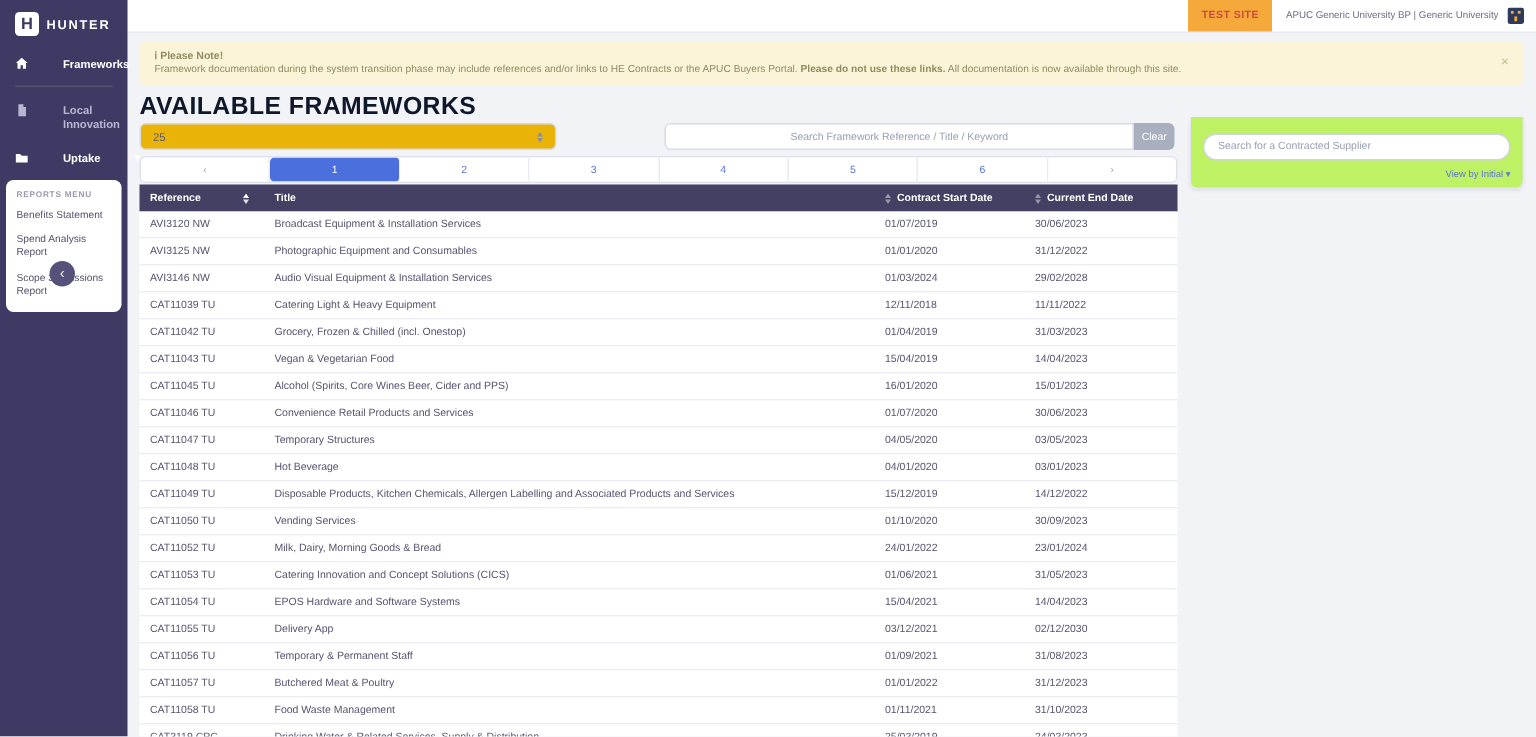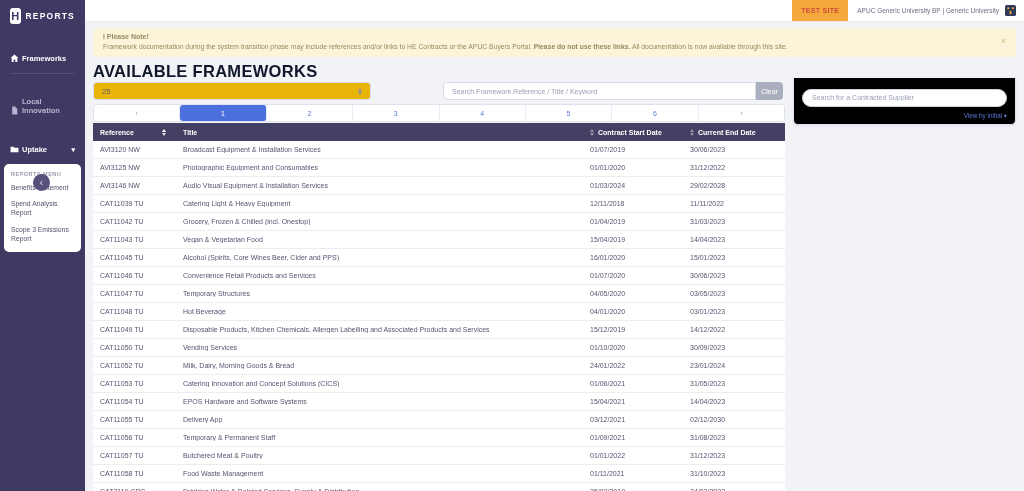--- a/index.html
+++ b/index.html
@@ -5,22 +5,22 @@
   * { margin:0; padding:0; box-sizing:border-box; }
   html,body { width:1024px; height:491px; overflow:hidden; }
   body { font-family:"Liberation Sans", sans-serif; background:#F2F3F7; position:relative; }
 
   
   #sidebar { position:absolute; left:0; top:0; width:85px; height:491px; background:#3E3A63; z-index:5; }
   .logo-row { display:flex; align-items:center; gap:5px; padding:8px 10px 7px; cursor:pointer; }
   .logo-box { width:16px; height:16px; background:#fff; border-radius:3px; color:#3E3A63; font-weight:bold;
               font-size:11px; display:flex; align-items:center; justify-content:center; }
   .logo-text { color:#fff; font-weight:bold; font-size:8.5px; letter-spacing:1.2px; }
-  .nav-item { display:flex; align-items:flex-end; gap:3px; padding:7px 10px; font-size:7.5px; font-weight:bold;
-              color:#B9B5D2; cursor:pointer;margin-top:16px; }
+  .nav-item { display:flex; align-items:flex-start; gap:23px; padding:7px 10px; font-size:7.5px; font-weight:bold;
+              color:#B9B5D2; cursor:pointer; }
   .nav-item.active { color:#fff; }
   .nav-item .icon { display:flex; }
   .nav-item .icon svg { width:9px; height:9px; fill:currentColor; display:block; }
   .nav-divider { height:1px; background:#53506F; margin:3px 10px 4px; }
   .nav-chevron { margin-left:auto; font-size:7px; }
   .reports-card { background:#fff; border-radius:5px; margin:3px 4px 0; padding:7px 7px 2px; }
   .menu-title { font-size:5.5px; color:#9B99AD; letter-spacing:.5px; font-weight:bold; margin-bottom:6px; }
   .menu-item { font-size:6.8px; color:#54526B; margin-bottom:7px; line-height:1.35; cursor:pointer; }
   .collapse-btn { position:absolute; left:33px; top:174px; width:17px; height:17px; border-radius:50%;
                   background:#55517B; color:#E6E4F2; display:flex; align-items:center; justify-content:center;
@@ -48,21 +48,21 @@
   .select-box { position:absolute; left:8px; top:60px; width:278px; height:18px; background:#eab308;
                 border:1px solid #D8DBE6; border-radius:4px; font-size:7.5px; color:#5B5977;
                 display:flex; align-items:center; padding:0 8px; cursor:pointer; }
   .caret-pair { margin-left:auto; display:flex; flex-direction:column; gap:1px; }
   .caret-pair i { display:block; width:0; height:0; border-left:2.5px solid transparent; border-right:2.5px solid transparent; }
   .caret-pair .up { border-bottom:3px solid #8A8FA3; }
   .caret-pair .down { border-top:3px solid #8A8FA3; }
 
   .search-group { position:absolute; left:358px; top:60px; height:18px; display:flex; }
   .search-input { width:313px; height:18px; border:1px solid #D8DBE6; border-radius:4px 0 0 4px;
-                  font-size:7px; padding:0 8px; color:#5B5977; font-family:"Liberation Sans",sans-serif; outline:none; }
+                  font-size:7px; padding:0 8px; color:#5B5977; font-family:"Liberation Sans",sans-serif; outline:none;text-align:center; }
   .search-input::placeholder { color:#9AA0B5; }
   .clear-btn { width:27px; background:#A9AFBE; color:#fff; font-size:7px; border:none;
                border-radius:0 4px 4px 0; cursor:pointer; font-family:"Liberation Sans",sans-serif; }
 
   .pagination { position:absolute; left:8px; top:82px; width:692px; height:18px; display:flex;
                 background:#fff; border:1px solid #DFE2EC; border-radius:4px; overflow:hidden; }
   .page-cell { flex:1; display:flex; align-items:center; justify-content:center; font-size:7px;
                color:#5B76D7; border-right:1px solid #E9EBF2; cursor:pointer; background:#fff; }
   .page-cell:last-child { border-right:none; }
   .page-cell.arrow { color:#9AA3B8; }
@@ -85,34 +85,34 @@
   .col-ref .sort-icon { margin-left:auto; margin-right:10px; }
   .col-start .sort-icon, .col-end .sort-icon { margin-right:4px; }
   .trow { display:flex; align-items:center; height:18px; background:#fff; border-bottom:1px solid #ECEDF3;
           font-size:7px; color:#57546F; cursor:pointer; }
 
   
   .supplier-panel { position:absolute; left:708px; top:56px; width:223px; border-radius:5px;
                     box-shadow:0 1px 2px rgba(40,40,70,.08); }
   .sp-header { background:#434063; color:#fff; font-size:7.5px; font-weight:bold; height:21px;
                display:flex; align-items:center; padding:0 10px; border-radius:5px 5px 0 0; }
-  .sp-body { background:#000000; border:1px solid #E4E6EF; border-top:none; border-radius:0 0 5px 5px;
+  .sp-body { background:#bef264; border:1px solid #E4E6EF; border-top:none; border-radius:0 0 5px 5px;
              padding:8px 8px 5px; }
   .sp-input { width:100%; height:18px; border:1px solid #CFD4E2; border-radius:9px; font-size:7px;
               padding:0 9px; color:#5B5977; font-family:"Liberation Sans",sans-serif; outline:none; }
   .sp-input::placeholder { color:#9AA0B5; }
   .sp-link { text-align:right; font-size:6.3px; color:#5B76D7; margin-top:5px; cursor:pointer; }
 </style>
 </head>
 <body>
 
 <div id="sidebar">
   <div class="logo-row">
     <div class="logo-box">H</div>
-    <div class="logo-text">REPORTS</div>
+    <div class="logo-text">HUNTER</div>
   </div>
 
   <div class="nav-item active">
     <span class="icon">
       <svg viewBox="0 0 16 16">
           <path d="M8 1 L15 7.2 H13 V14 H9.4 V9.8 H6.6 V14 H3 V7.2 H1 Z"></path>
         </svg>
     </span>
     <span>Frameworks</span>
   </div>

